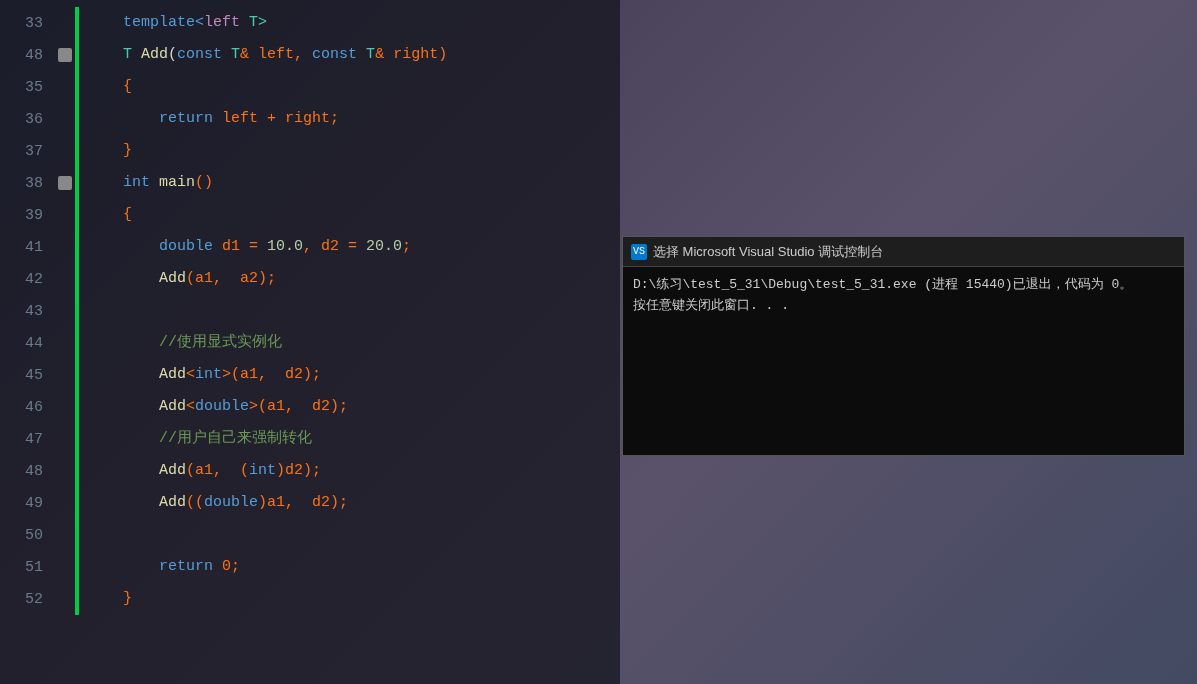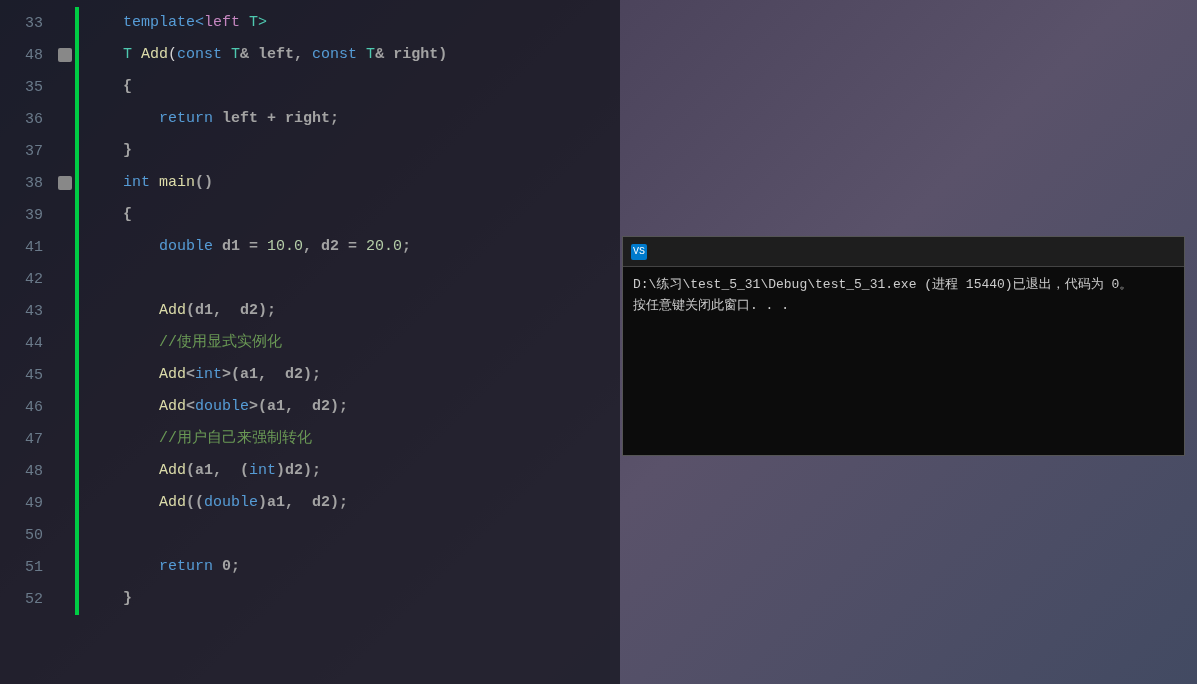--- a/index.html
+++ b/index.html
@@ -91,21 +91,21 @@
       color: #cccccc;
       line-height: 32px;
     }
 
     
     .kw-blue { color: #569cd6; } 
     .kw-yellow { color: #dcdcaa; } 
     .kw-green { color: #6a9955; } 
     .kw-cyan { color: #4ec9b0; } 
     .kw-purple { color: #c586c0; } 
-    .kw-white { color: #a3a3a3; font-weight: bold; }
+    .kw-white { color: #f97316; }
     .kw-num { color: #b5cea8; }
     .punct { color: #d4d4d4; }
 
     
     .debug-console {
       position: absolute;
       top: 236px;
       left: 622px;
       width: 563px;
       height: 220px;
@@ -214,26 +214,26 @@
       <div class="code-line">
         <span class="line-number">41</span>
         <div class="line-indicator"></div>
         <div class="green-bar"></div>
         <div class="code-content"><span class="kw-white">        </span><span class="kw-blue">double</span><span class="kw-white"> d1 = </span><span class="kw-num">10.0</span><span class="kw-white">, d2 = </span><span class="kw-num">20.0</span><span class="kw-white">;</span></div>
       </div>
       <div class="code-line">
         <span class="line-number">42</span>
         <div class="line-indicator"></div>
         <div class="green-bar"></div>
+        <div class="code-content"><span class="kw-white">        </span><span class="kw-yellow">Add</span><span class="kw-white">(a1,  a2);</span></div>
       </div>
       <div class="code-line">
         <span class="line-number">43</span>
         <div class="line-indicator"></div>
         <div class="green-bar"></div>
-        <div class="code-content"><span class="kw-white">        </span><span class="kw-yellow">Add</span><span class="kw-white">(d1,  d2);</span></div>
       </div>
       <div class="code-line">
         <span class="line-number">44</span>
         <div class="line-indicator"></div>
         <div class="green-bar"></div>
         <div class="code-content"><span class="kw-green">        //使用显式实例化</span></div>
       </div>
       <div class="code-line">
         <span class="line-number">45</span>
         <div class="line-indicator"></div>
@@ -283,18 +283,19 @@
         <div class="code-content"><span class="kw-white">    }</span></div>
       </div>
     </div>
 </div>
 
 <div class="debug-console">
   <div class="console-titlebar">
     <div class="console-icon">
       <span>VS</span>
     </div>
+    <span class="console-title">选择 Microsoft Visual Studio 调试控制台</span>
   </div>
   <div class="console-body">
     <div class="console-path">D:\练习\test_5_31\Debug\test_5_31.exe (进程 15440)已退出，代码为 0。</div>
     <div class="console-path">按任意键关闭此窗口. . .</div>
   </div>
 </div>
 
 </body></html>

